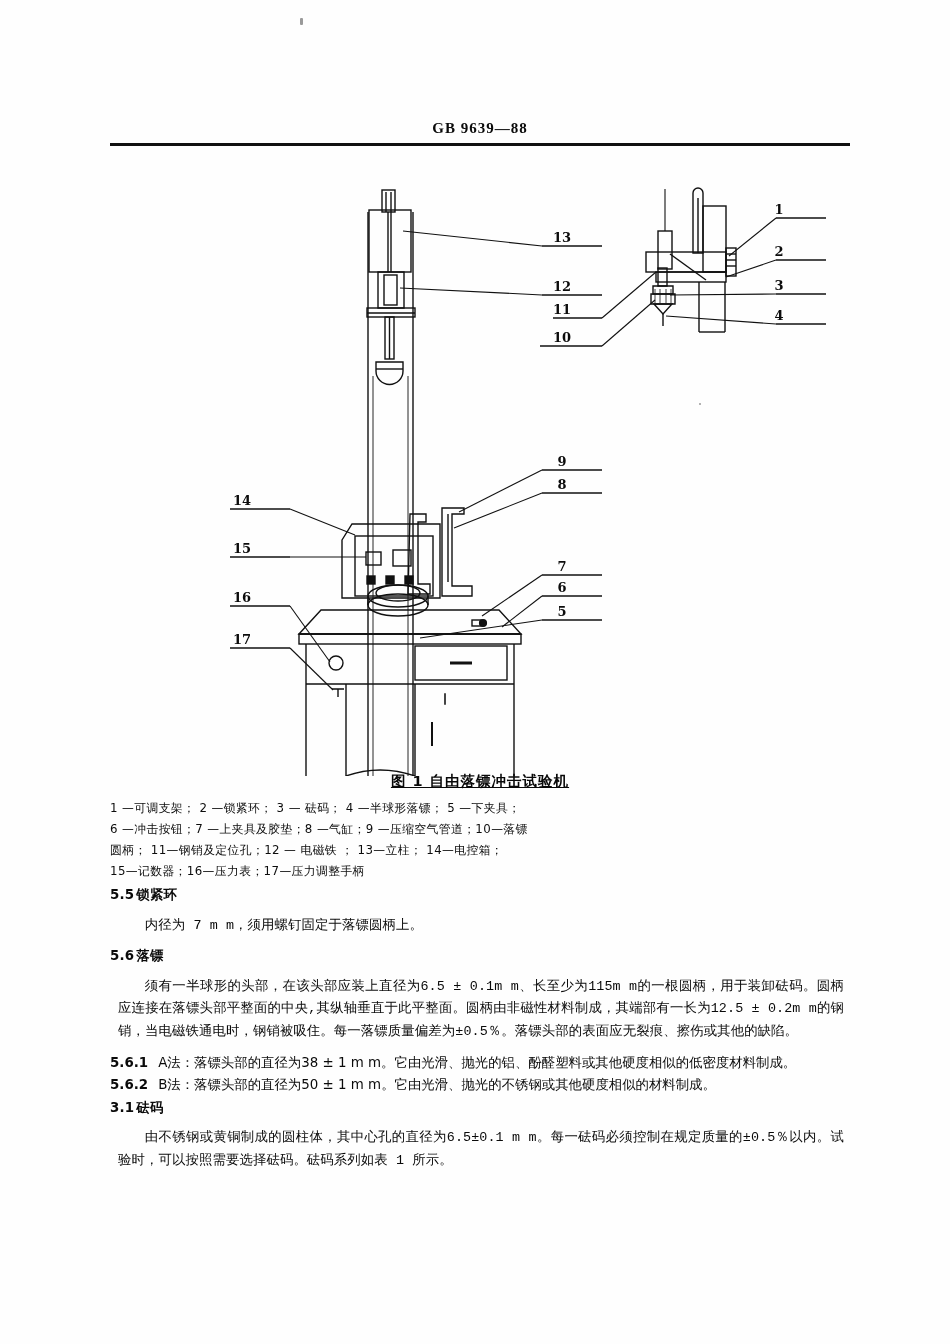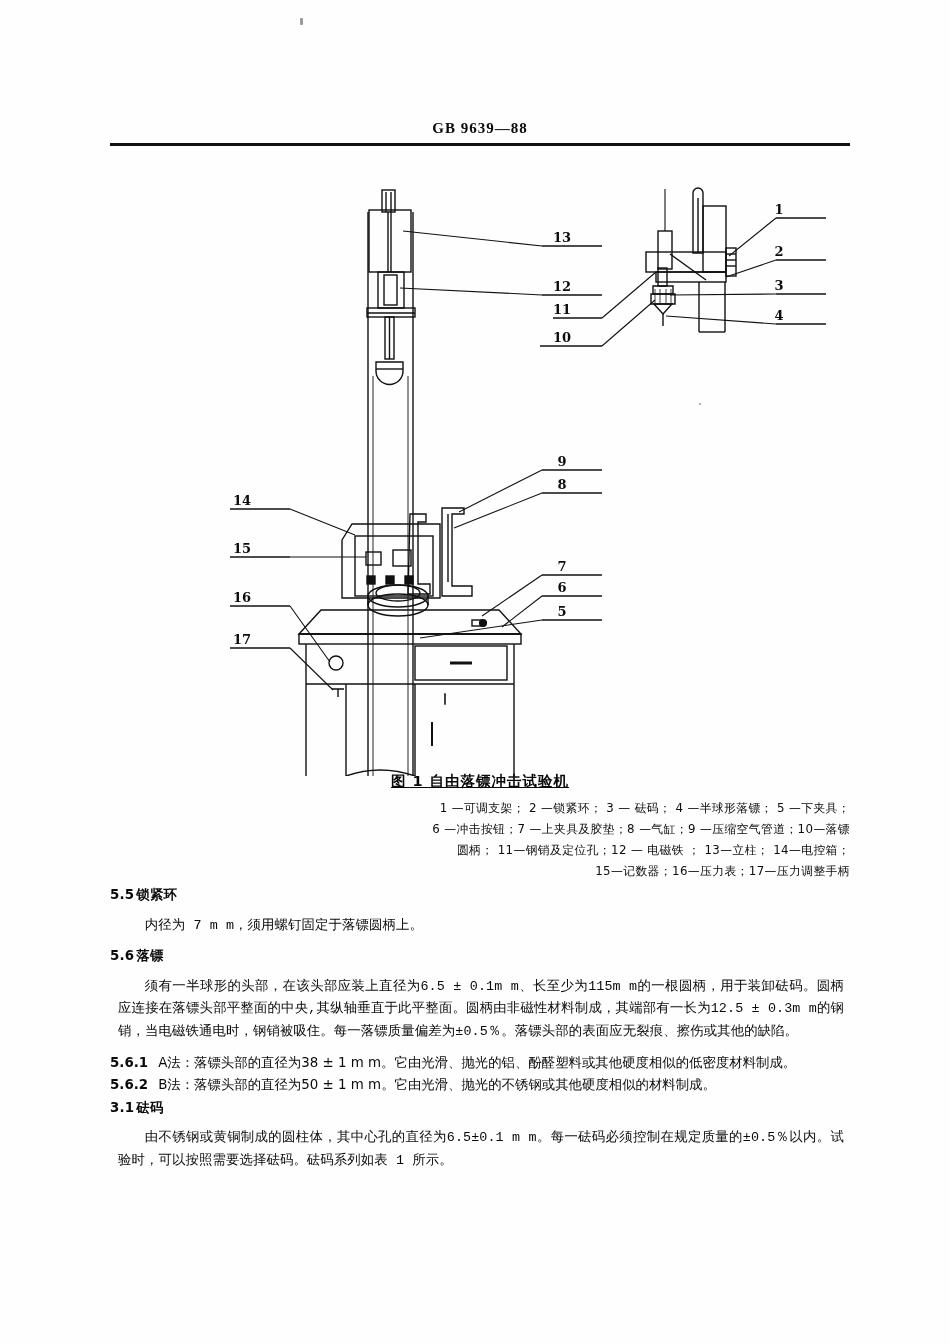--- a/index.html
+++ b/index.html
@@ -67,21 +67,21 @@
     letter-spacing: 1px;
     text-decoration: underline;
   }
   .fig-legend {
     position: absolute;
     top: 798px;
     left: 110px;
     width: 740px;
     font-size: 11.8px;
     line-height: 21px;
-    text-align: right;
+    text-align: left;
     color: #0c0c0c;
     letter-spacing: 0.4px;
   }
   .fig-legend div { white-space: nowrap; }
 
   
   .body-text {
     position: absolute;
     top: 884px;
     left: 110px;
@@ -329,21 +329,21 @@
   <div class="body-text">
 
     <p class="clause-head">
       <span class="num">5.5</span><span>锁紧环</span>
     </p>
     <p class="para">内径为 7 m m，须用螺钉固定于落镖圆柄上。</p>
 
     <p class="clause-head">
       <span class="num">5.6</span><span>落镖</span>
     </p>
-    <p class="para">须有一半球形的头部，在该头部应装上直径为6.5 ± 0.1m m、长至少为115m m的一根圆柄，用于装卸砝码。圆柄应连接在落镖头部平整面的中央,其纵轴垂直于此平整面。圆柄由非磁性材料制成，其端部有一长为12.5 ± 0.3m m的钢销，当电磁铁通电时，钢销被吸住。每一落镖质量偏差为±0.5％。落镖头部的表面应无裂痕、擦伤或其他的缺陷。</p>
+    <p class="para">须有一半球形的头部，在该头部应装上直径为6.5 ± 0.1m m、长至少为115m m的一根圆柄，用于装卸砝码。圆柄应连接在落镖头部平整面的中央,其纵轴垂直于此平整面。圆柄由非磁性材料制成，其端部有一长为12.5 ± 0.2m m的钢销，当电磁铁通电时，钢销被吸住。每一落镖质量偏差为±0.5％。落镖头部的表面应无裂痕、擦伤或其他的缺陷。</p>
 
     <p class="inline-clause">
       <span class="num">5.6.1</span><span>A法：落镖头部的直径为38 ± 1 m m。它由光滑、抛光的铝、酚醛塑料或其他硬度相似的低密度材料制成。</span>
     </p>
 
     <p class="inline-clause">
       <span class="num">5.6.2</span><span>B法：落镖头部的直径为50 ± 1 m m。它由光滑、抛光的不锈钢或其他硬度相似的材料制成。</span>
     </p>
 
     <p class="clause-head">

